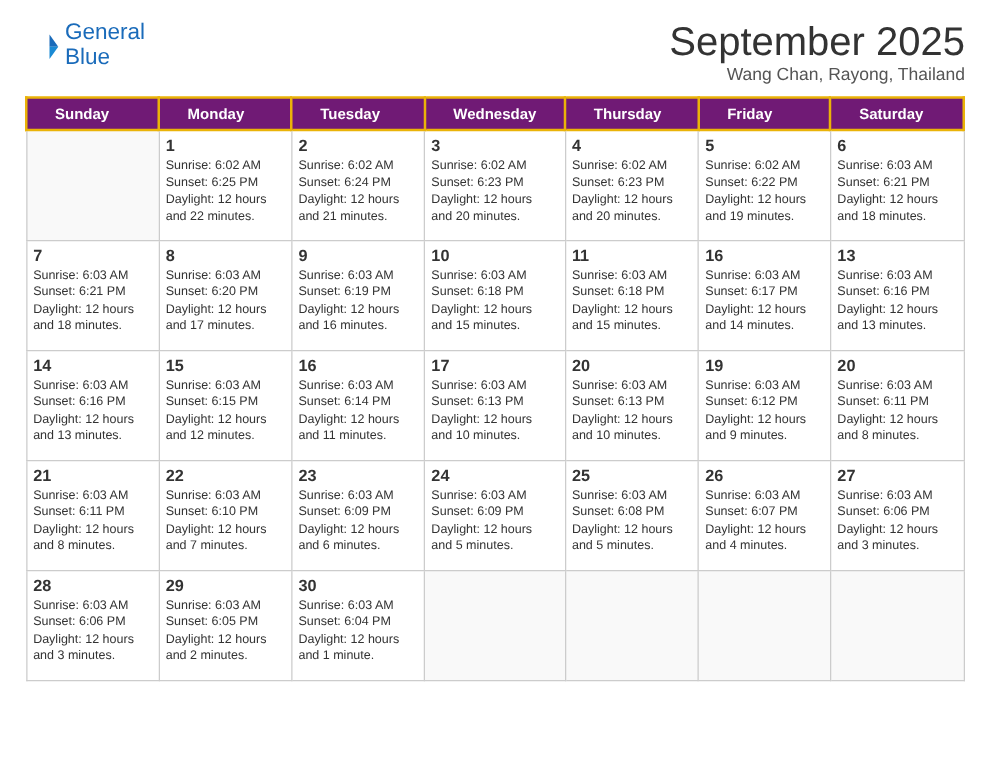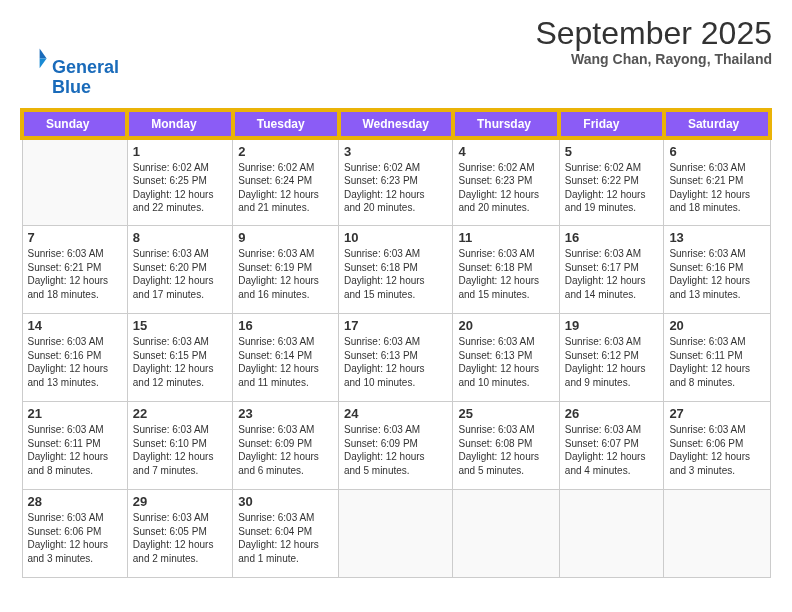--- a/index.html
+++ b/index.html
@@ -21,59 +21,57 @@
       align-items: flex-start;
       margin-bottom: 10px;
     }
     .logo {
       display: flex;
       align-items: center;
       gap: 4px;
     }
     .logo-text {
       font-size: 18px;
-      font-weight: bold;
+      font-weight: normal;
       color: #333;
       line-height: 1.1;
-      margin-top: 42px;
     }
     .logo-text span {
       color: #1a6bba;
     }
     .logo-icon {
       width: 28px;
       height: 28px;
     }
     .title-block {
       text-align: right;
     }
     .month-title {
       font-size: 32px;
       font-weight: normal;
       color: #333;
       line-height: 1.1;
     }
     .subtitle {
       font-size: 14px;
       color: #555;
-      font-weight: bold;
     }
     .calendar {
       width: 100%;
       border-collapse: collapse;
       border: 1px solid #ccc;
     }
     .calendar th {
-      background: #8b5cf6;
+      background: #701a75;
       color: #fff;
       font-size: 12px;
       font-weight: bold;
       padding: 5px 22px;
       text-align: left;
-      border: 4px solid #eab308;
+      border: 2px solid #eab308;
     }
     .calendar td {
       width: calc(100% / 7);
       vertical-align: top;
       border: 1px solid #ccc;
       padding: 4px 5px;
       font-size: 9.5px;
       color: #333;
       height: 88px;
     }

